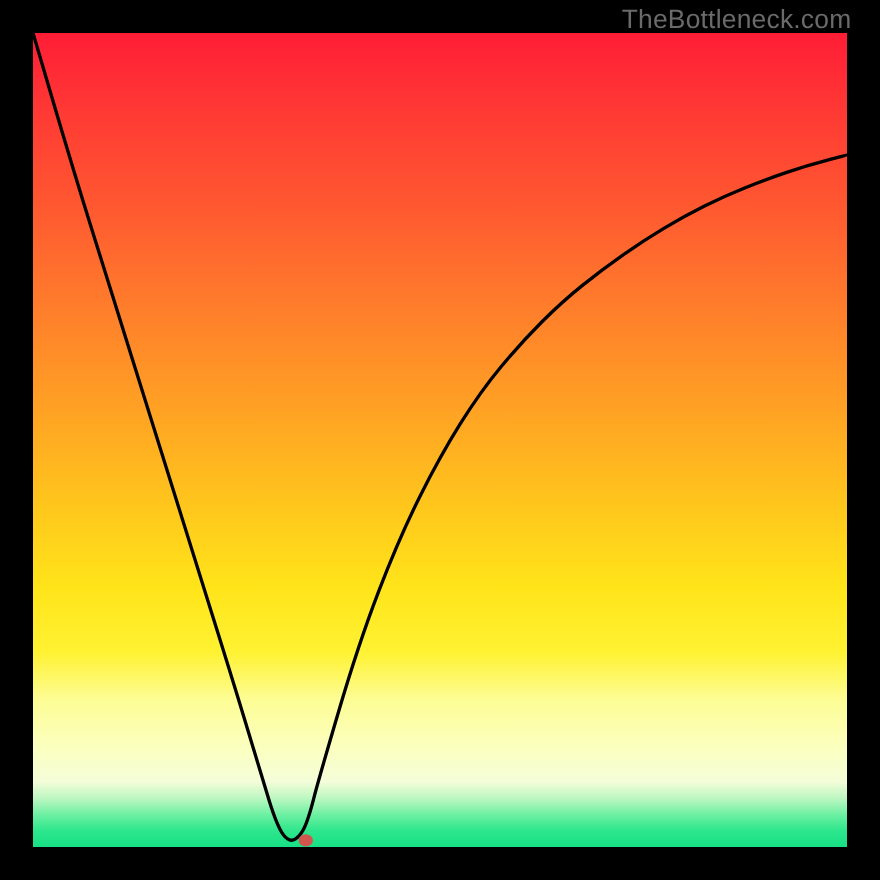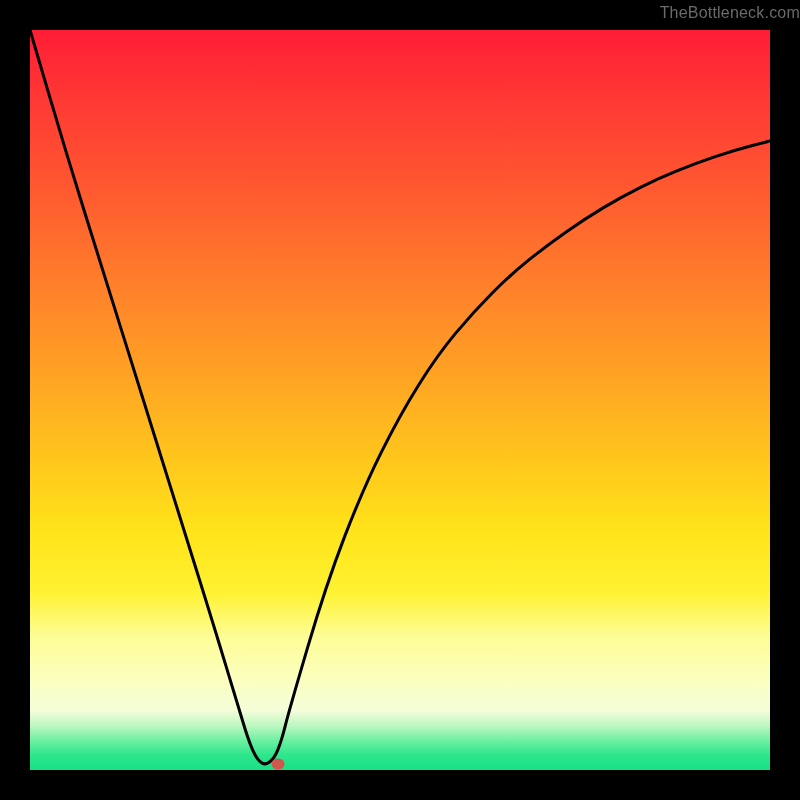--- a/index.html
+++ b/index.html
@@ -47,23 +47,23 @@
     position: absolute;
     left: 0;
     top: 0;
     width: 740px;
     height: 740px;
     overflow: visible;
   }
   .watermark {
     position: absolute;
     top: 4px;
-    right: 0;
+    right: 26px;
     color: #6a6a6a;
-    font-size: 16px;
+    font-size: 24px;
     font-weight: 500;
     letter-spacing: 0.2px;
     user-select: none;
   }
   .marker {
     position: absolute;
     width: 13px;
     height: 11px;
     border-radius: 50%;
     background: #d1564e;

